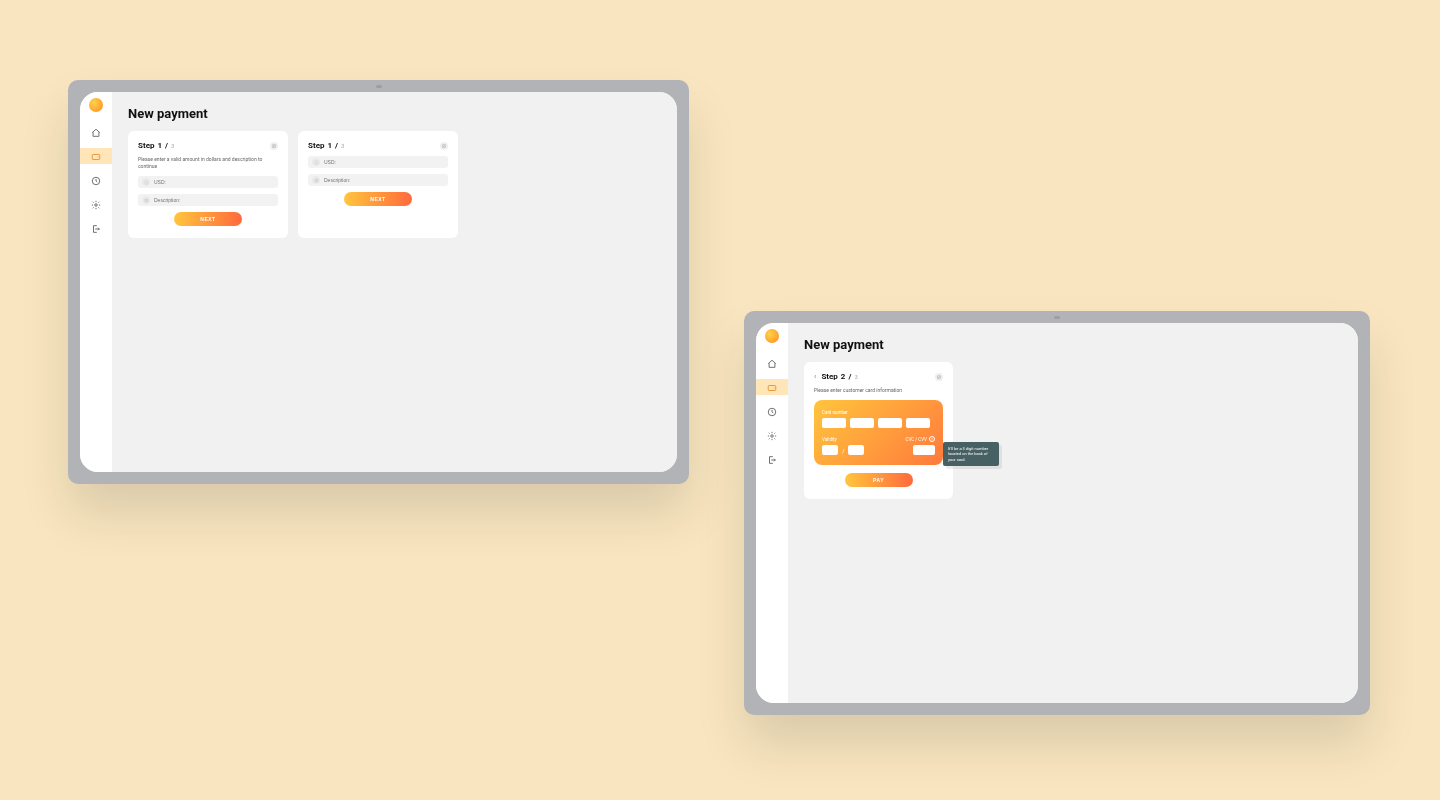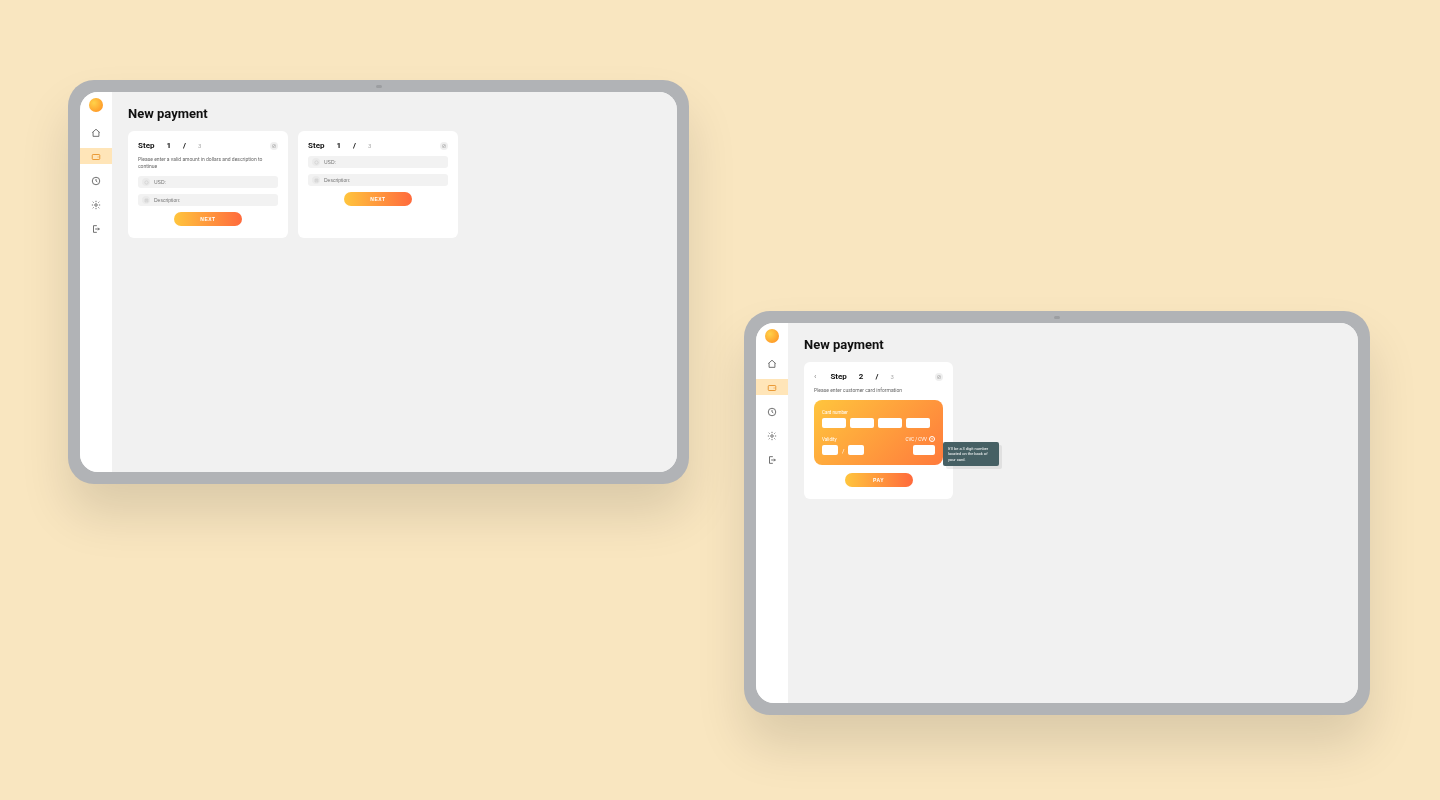--- a/index.html
+++ b/index.html
@@ -9,21 +9,21 @@
     height: 800px;
     font-family: -apple-system, BlinkMacSystemFont, "Segoe UI", Roboto, sans-serif;
     position: relative;
     overflow: hidden;
   }
 
   
   .device {
     position: absolute;
     background: #b1b3b6;
-    border-radius: 26px;
+    border-radius: 10px;
     box-shadow: 0 30px 50px rgba(0,0,0,0.12);
   }
   .device-a { left: 68px;  top: 80px;  width: 621px; height: 404px; }
   .device-b { left: 744px; top: 311px; width: 626px; height: 404px; }
 
   .screen {
     position: absolute;
     inset: 12px;
     background: #f2f2f2;
     border-radius: 18px;
@@ -105,21 +105,21 @@
   .device-b .step-card { width: 149px; }
   .step-head {
     display: flex;
     justify-content: space-between;
     align-items: center;
     margin-bottom: 6px;
   }
   .step-head-left {
     display: flex;
     align-items: center;
-    gap: 12px;
+    gap: 3px;
   }
   .back-chevron { font-size: 8px; color: #888; margin-right: 2px; cursor: pointer; }
   .step-label   { font-weight: 700; font-size: 8px; color: #111; }
   .step-num     { font-weight: 700; font-size: 8px; color: #111; }
   .step-slash   { font-weight: 700; font-size: 8px; color: #111; }
   .step-total   { font-size: 6px; color: #aaa; }
   .step-clear {
     width: 8px; height: 8px;
     border-radius: 50%;
     background: #efefef;

